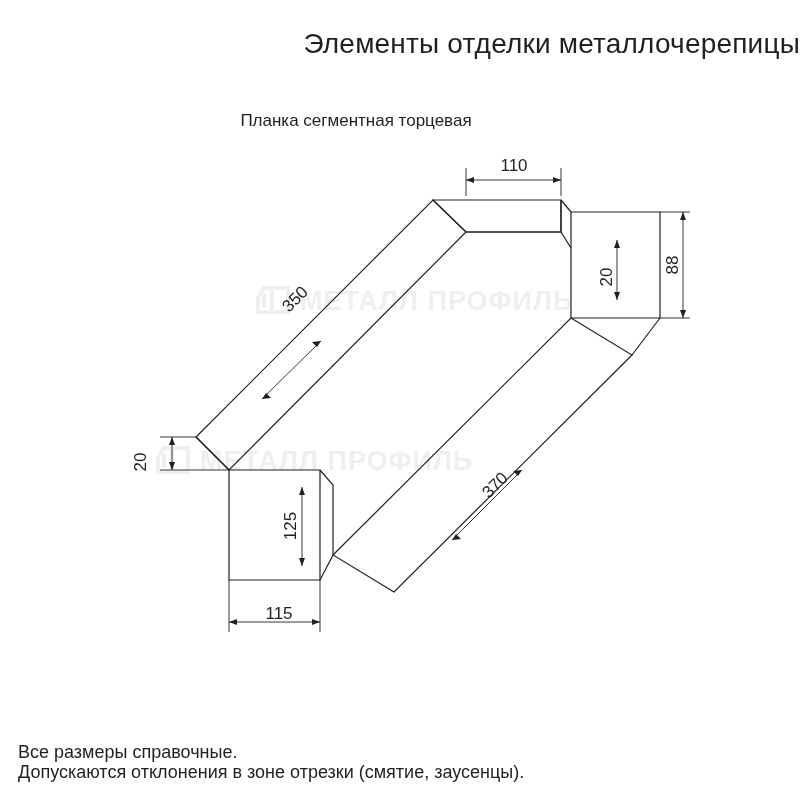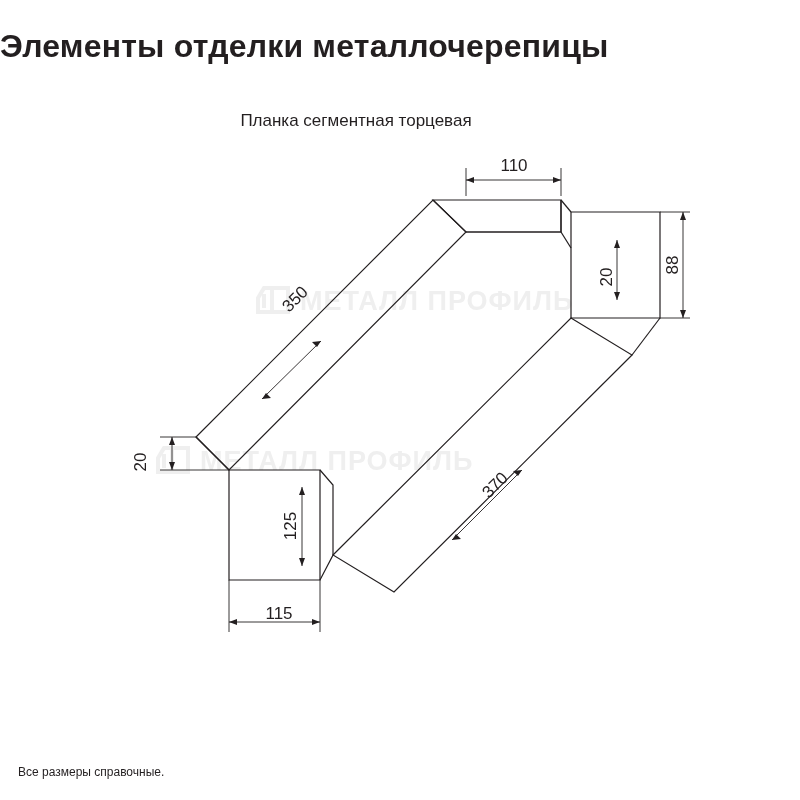--- a/index.html
+++ b/index.html
@@ -19,23 +19,23 @@
     position: absolute;
     left: 0; top: 0;
     width: 800px;
     height: 800px;
   }
   .title {
     position: absolute;
     left: 0;
     top: 28px;
     width: 800px;
-    text-align: left;
-    font-size: 32px;
-    font-weight: bold;
+    text-align: right;
+    font-size: 28px;
+    font-weight: normal;
     letter-spacing: 0.2px;
     color: #231f20;
   }
   .subtitle {
     position: absolute;
     left: 0;
     top: 110px;
     width: 712px;
     text-align: center;
     font-size: 17px;
@@ -46,21 +46,21 @@
     position: absolute;
     left: 0;
     top: 0;
     width: 800px;
     height: 800px;
   }
   .footnotes {
     position: absolute;
     left: 18px;
     bottom: 18px;
-    font-size: 12px;
+    font-size: 18px;
     line-height: 20px;
     color: #231f20;
   }
   .footnote-line { display: block; }
   svg text {
     font-family: "Liberation Sans", sans-serif;
     fill: #231f20;
   }
   .dim-text { font-size: 17px; }
   .wm-text {
@@ -159,15 +159,16 @@
       <text class="dim-text" x="146" y="462" text-anchor="middle" transform="rotate(-90 146 462)">20</text>
 
       <text class="dim-text" x="296" y="526" text-anchor="middle" transform="rotate(-90 296 526)">125</text>
 
       <text class="dim-text" x="279" y="619" text-anchor="middle">115</text>
     </g>
   </svg>
 
   <div class="footnotes">
     <span class="footnote-line">Все размеры справочные.</span>
+    <span class="footnote-line">Допускаются отклонения в зоне отрезки (смятие, заусенцы).</span>
   </div>
 
 </div>
 
 </body></html>

